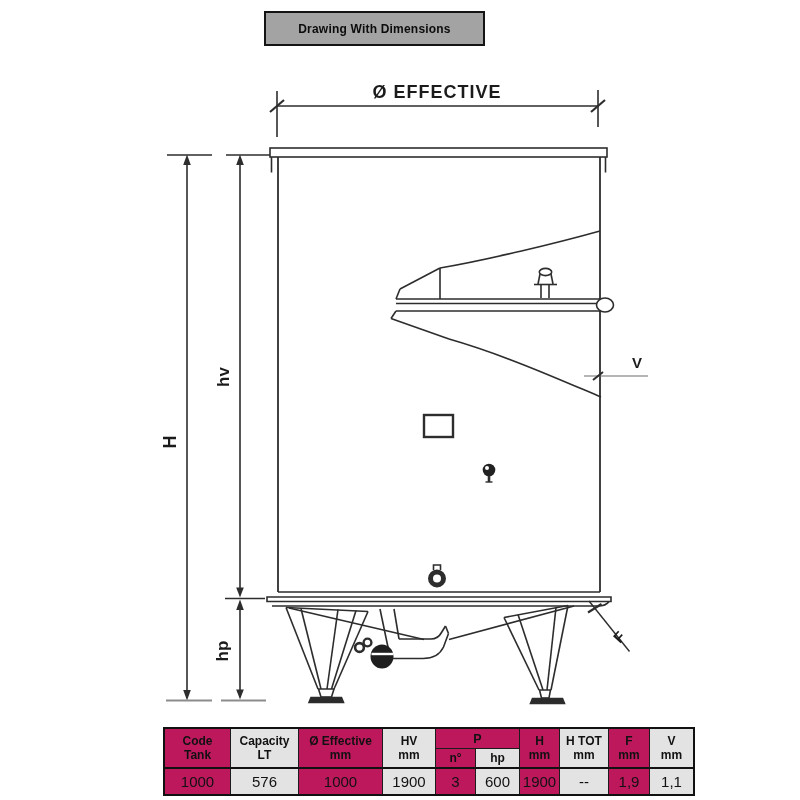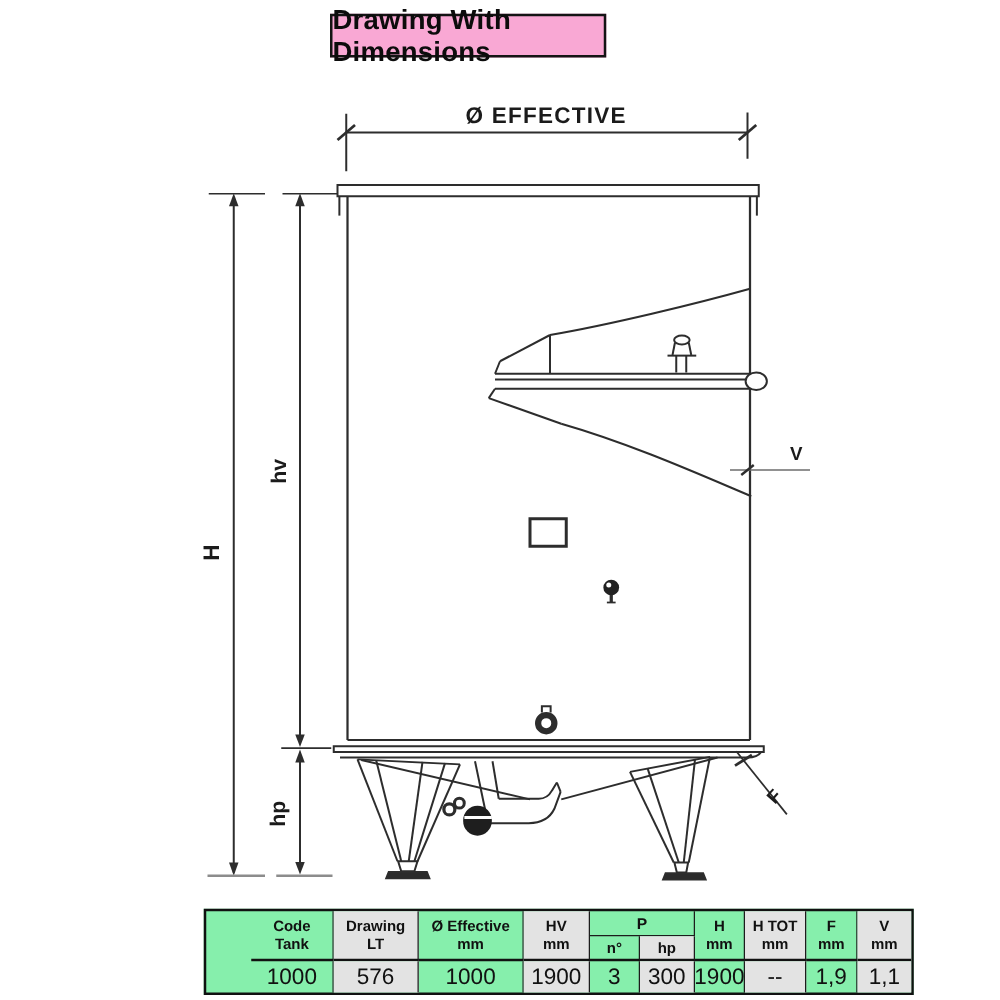--- a/index.html
+++ b/index.html
@@ -2,46 +2,45 @@
 <html><head>
 <meta charset="utf-8">
 <style>
   html,body { margin:0; padding:0; background:#ffffff; }
   .screen {
     position:relative; width:800px; height:800px; background:#ffffff;
     font-family:"Liberation Sans", sans-serif; overflow:hidden;
   }
   .title-box {
     position:absolute; left:264px; top:11px; width:221px; height:35px;
-    box-sizing:border-box; background:#f9a8d4; border:2.5px solid #141414;
+    box-sizing:border-box; background:#a3a3a3; border:2.5px solid #141414;
     display:flex; align-items:center; justify-content:center;
-    font-size:22px; font-weight:bold; color:#0c0c0c; letter-spacing:.2px;
+    font-size:12px; font-weight:bold; color:#0c0c0c; letter-spacing:.2px;
   }
   svg text {
     font-family:"Liberation Sans", sans-serif; fill:#1b1b1b; font-weight:bold;
   }
   
   .dim-table {
     position:absolute; left:163px; top:727px;
-    border:2.5px solid #111; background:#86efac;
+    border:2.5px solid #111; background:#be185d;
     display:grid;
     grid-template-columns:66px 68px 84px 53px 40px 44px 40px 49px 41px 43px;
     grid-template-rows:20px 20px 25px;
-    padding-left:36px;
   }
   .cell {
     box-sizing:border-box; display:flex; align-items:center; justify-content:center;
     border-right:1.5px solid #1c1c1c; text-align:center; color:#111;
   }
   .cell.last { border-right:none; }
   .hdr { font-weight:bold; font-size:12px; line-height:1.18; white-space:pre-line; border-bottom:2.2px solid #111; }
   .hdr.rowspan { grid-row:1/3; }
   .p-group { grid-column:5/7; grid-row:1; border-bottom:1.5px solid #1c1c1c; font-weight:bold; font-size:12.5px; }
   .sub { grid-row:2; font-weight:bold; font-size:12px; border-bottom:2.2px solid #111; }
-  .data { grid-row:3; font-size:18px; font-weight:normal; }
+  .data { grid-row:3; font-size:15px; font-weight:normal; }
   .shade { background:#e3e3e3; }
 </style>
 </head>
 <body>
 
 <div class="screen">
 
   <div class="title-box">
     <span>Drawing With Dimensions</span>
   </div>
@@ -176,21 +175,21 @@
       <polygon points="240,599.5 236.2,610 243.8,610" fill="#2d2d2d" stroke="none"></polygon>
       <polygon points="240,699.5 236.2,689.5 243.8,689.5" fill="#2d2d2d" stroke="none"></polygon>
       <line x1="221" y1="700.5" x2="266" y2="700.5" stroke="#8c8c8c" stroke-width="2"></line>
       <text x="228" y="651" font-size="17" text-anchor="middle" stroke="none" transform="rotate(-90 228 651)">hp</text>
     </g>
   </svg>
 
   <div class="dim-table">
     <div class="cell hdr rowspan" style="grid-column:1">Code
 Tank</div>
-    <div class="cell hdr rowspan shade" style="grid-column:2">Drawing
+    <div class="cell hdr rowspan shade" style="grid-column:2">Capacity
 LT</div>
     <div class="cell hdr rowspan" style="grid-column:3">Ø Effective
 mm</div>
     <div class="cell hdr rowspan shade" style="grid-column:4">HV
 mm</div>
 
     <div class="cell p-group">P</div>
     <div class="cell sub" style="grid-column:5">n°</div>
     <div class="cell sub shade" style="grid-column:6">hp</div>
 
@@ -201,20 +200,20 @@
     <div class="cell hdr rowspan" style="grid-column:9">F
 mm</div>
     <div class="cell hdr rowspan shade last" style="grid-column:10">V
 mm</div>
 
     <div class="cell data" style="grid-column:1">1000</div>
     <div class="cell data shade" style="grid-column:2">576</div>
     <div class="cell data" style="grid-column:3">1000</div>
     <div class="cell data shade" style="grid-column:4">1900</div>
     <div class="cell data" style="grid-column:5">3</div>
-    <div class="cell data shade" style="grid-column:6">300</div>
+    <div class="cell data shade" style="grid-column:6">600</div>
     <div class="cell data" style="grid-column:7">1900</div>
     <div class="cell data shade" style="grid-column:8">--</div>
     <div class="cell data" style="grid-column:9">1,9</div>
     <div class="cell data shade last" style="grid-column:10">1,1</div>
   </div>
 
 </div>
 
 </body></html>

